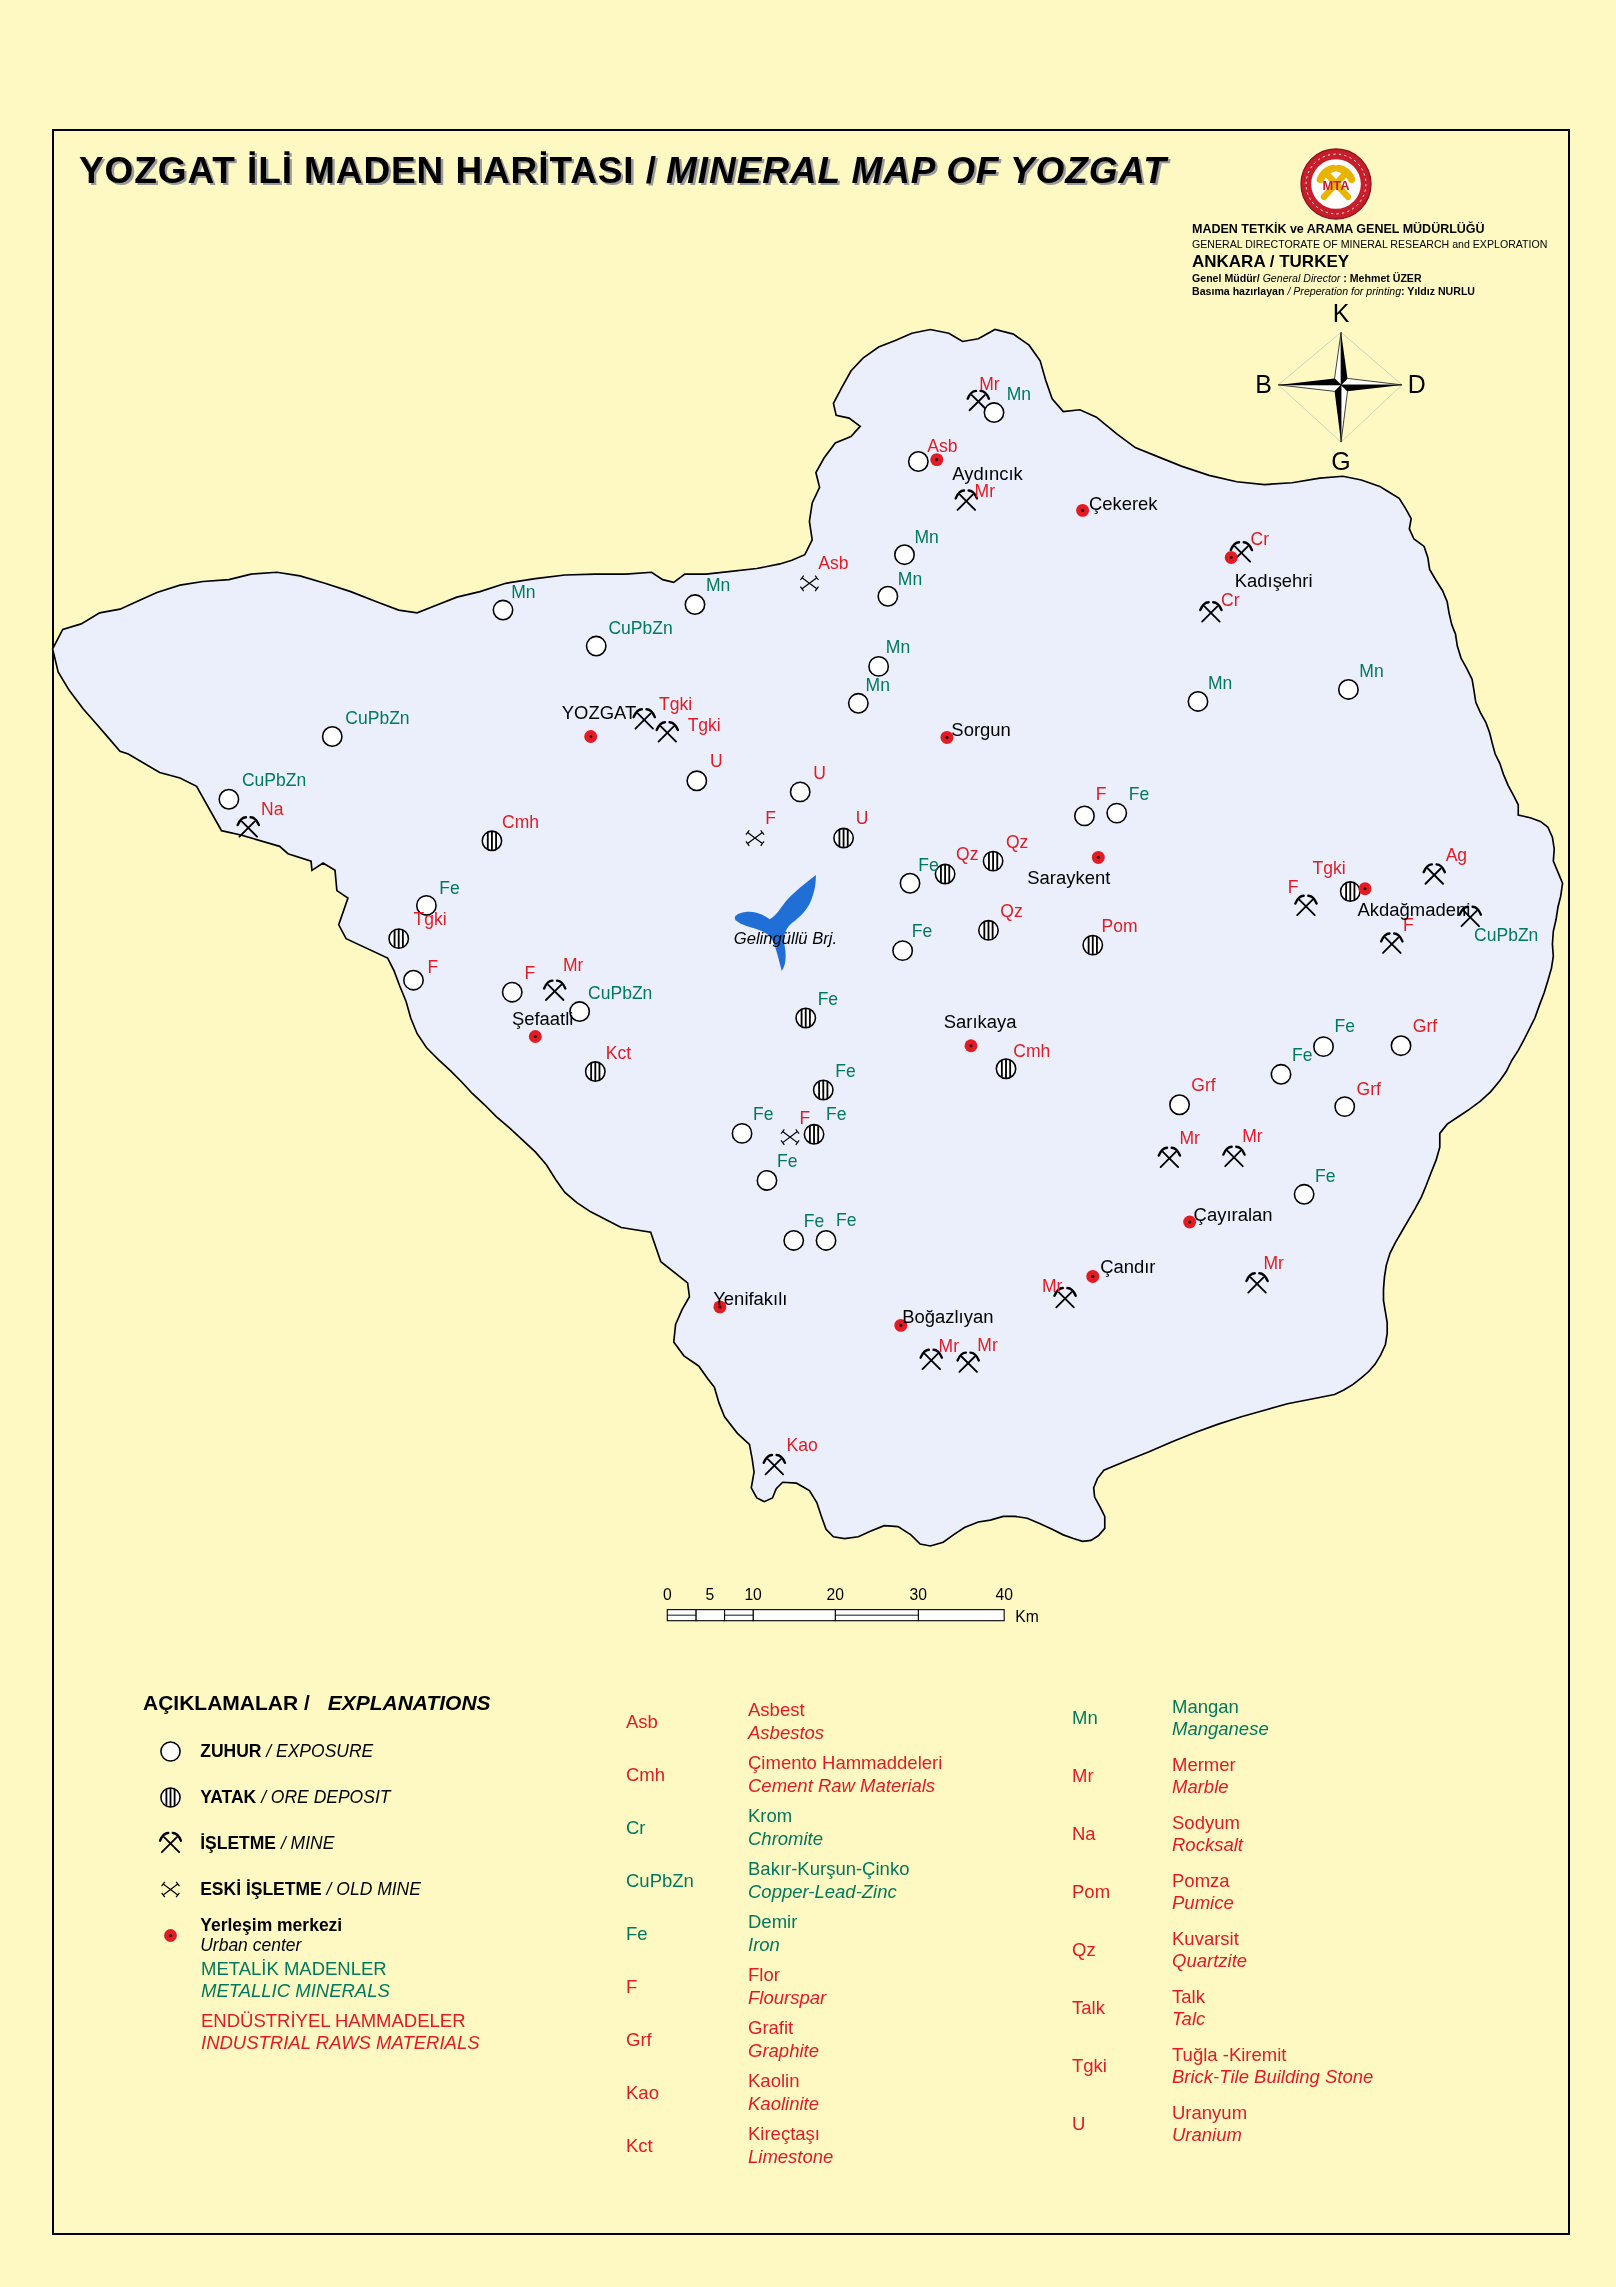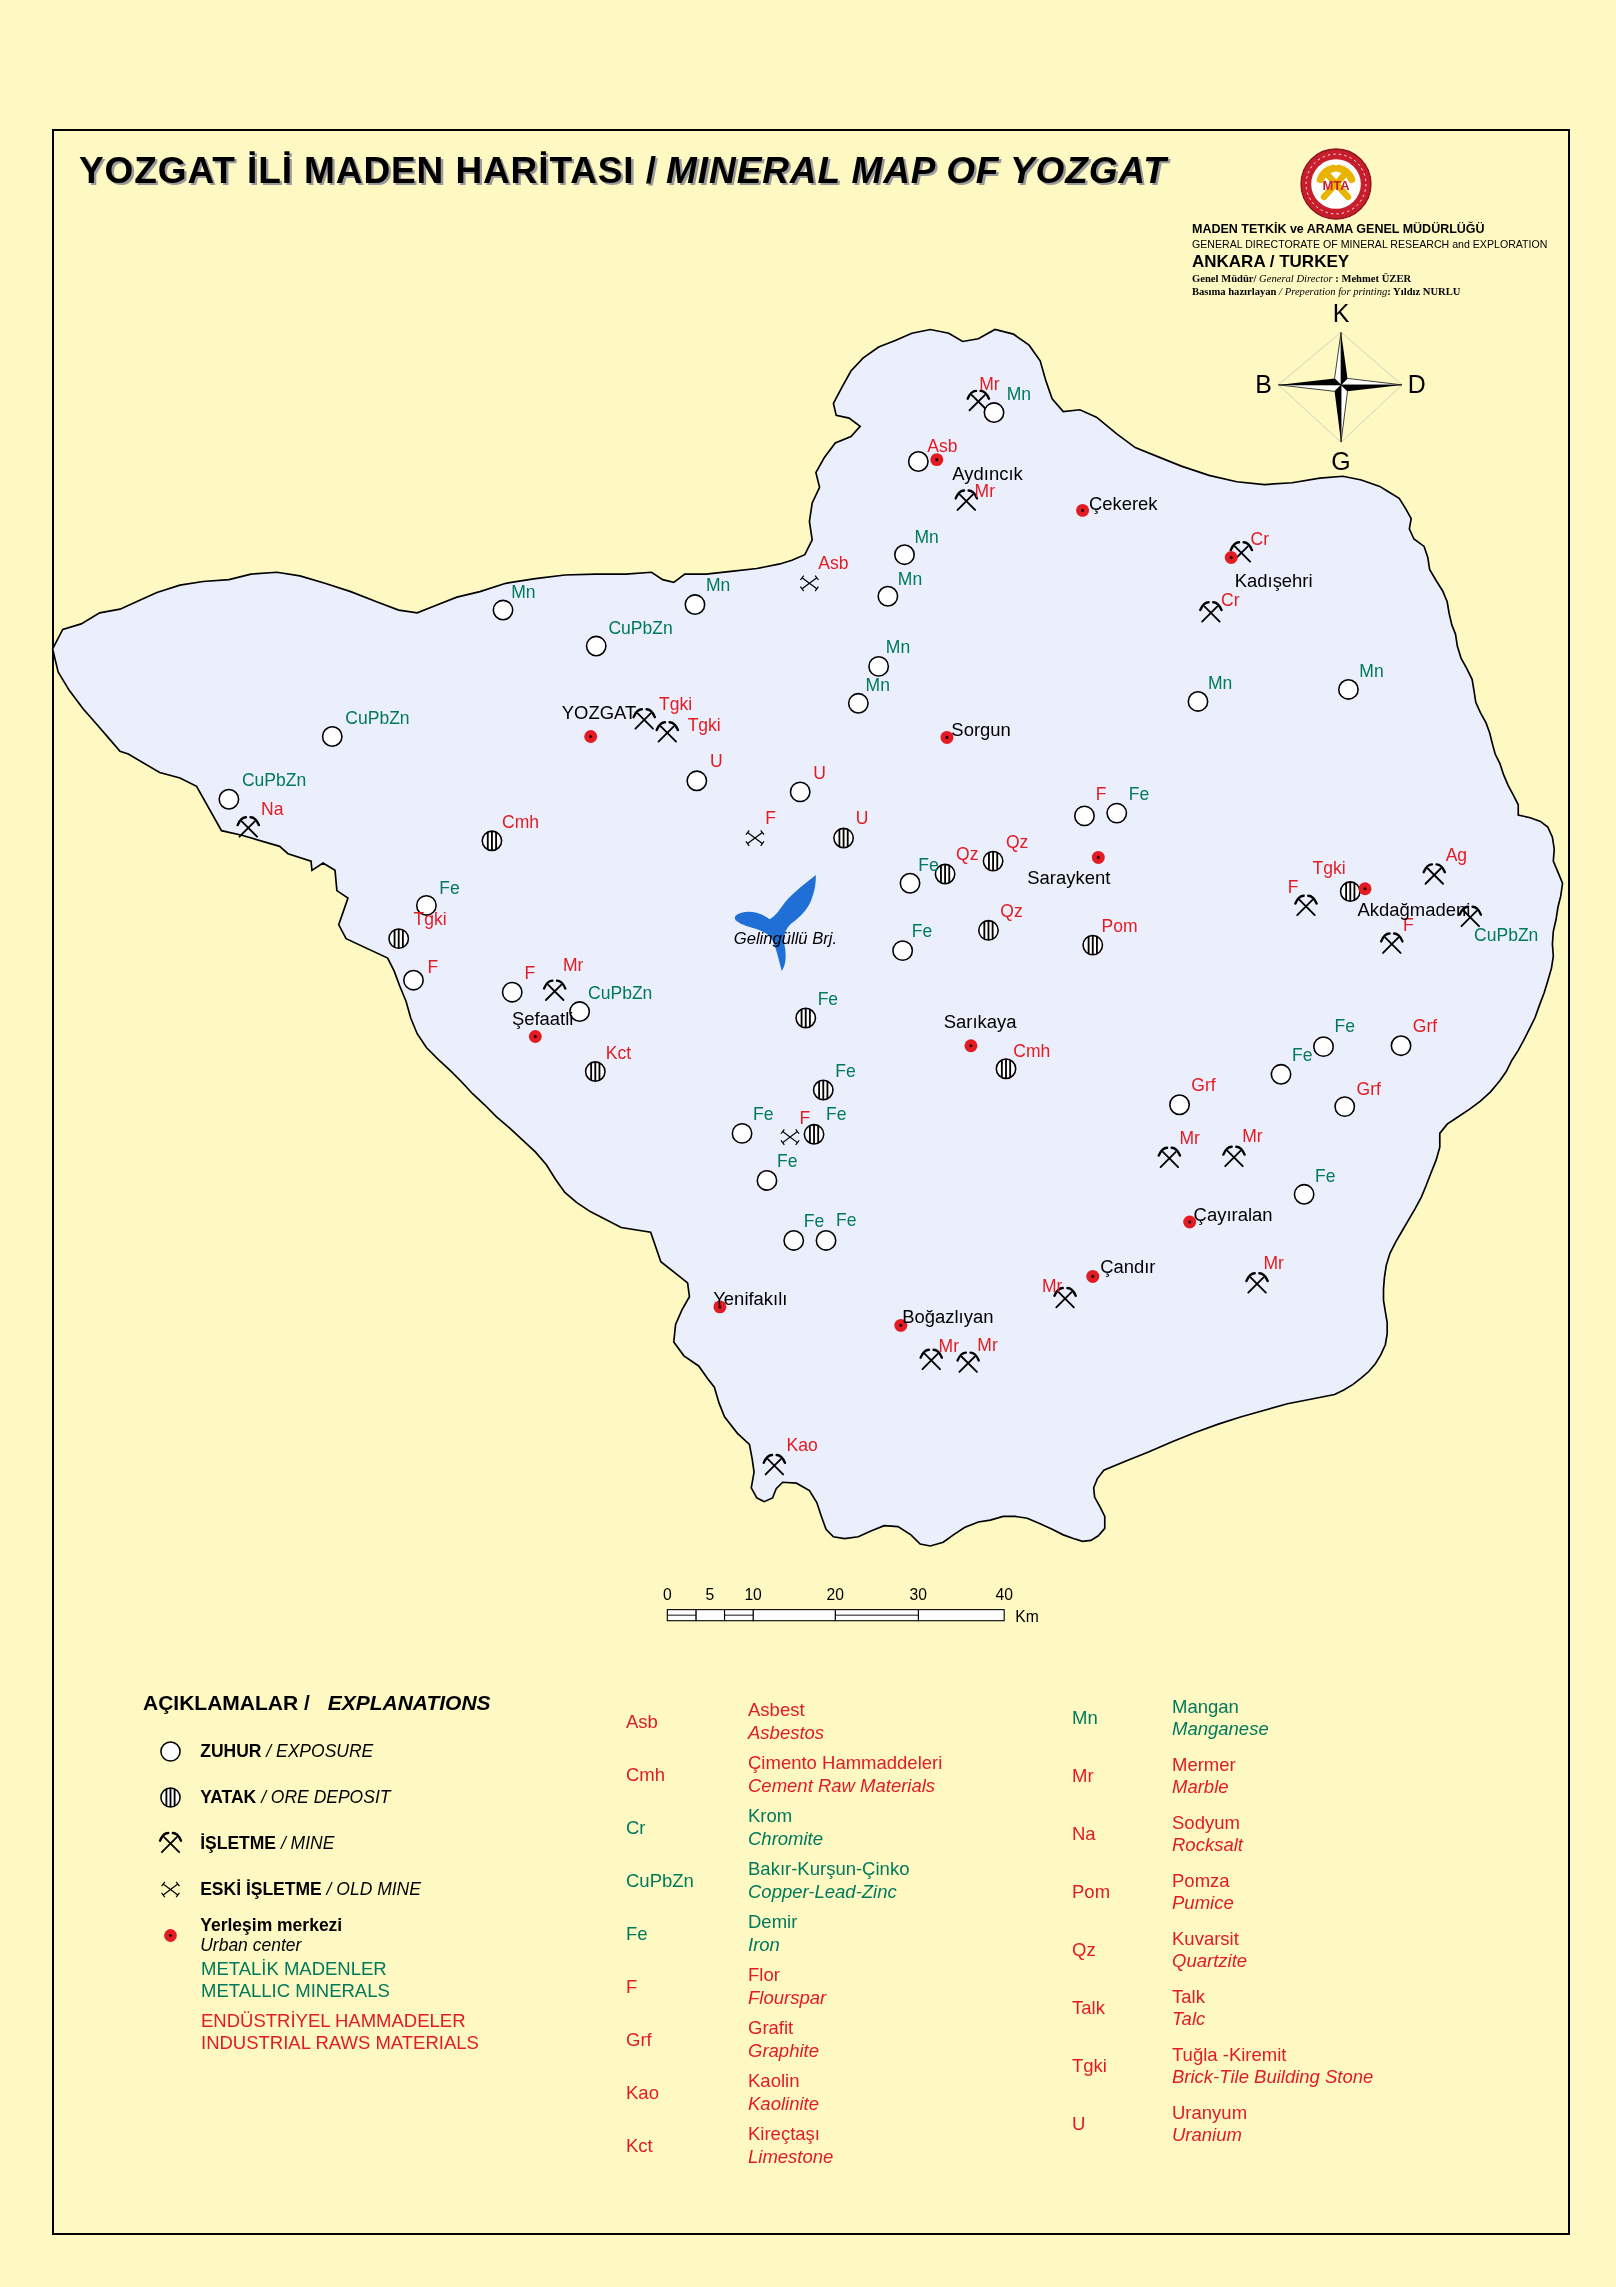--- a/index.html
+++ b/index.html
@@ -15,21 +15,21 @@
          border:2.8px solid #000;}
   
   .title{position:absolute;left:79px;top:150px;font-size:37px;font-weight:bold;
          letter-spacing:0.9px;text-shadow:2.3px 2.3px 0 #9a9a9a;white-space:nowrap;}
   .title .en{font-style:italic;margin-left:9.2px;}
   
   .agency{position:absolute;left:1192px;top:222px;width:425px;text-align:left;line-height:1.25;}
   .agency .a1{font-size:12.5px;font-weight:bold;}
   .agency .a2{font-size:10.6px;}
   .agency .a3{font-size:17px;font-weight:bold;}
-  .agency .a4,.agency .a5{font-size:10.6px;font-family:Liberation Serif, serif;}
+  .agency .a4,.agency .a5{font-size:10.6px;}
   .agency .b{font-weight:bold;}
   .agency .it{font-style:italic;}
   .logo{position:absolute;left:1290px;top:138px;width:92px;height:92px;}
   
   #map-svg{position:absolute;left:0;top:0;}
   .boundary{fill:var(--mapfill);stroke:#000;stroke-width:1.8;}
   .lakep{fill:var(--lake);stroke:none;}
   .lake-lab{font-size:18px;font-style:italic;fill:#000;}
   text.lab{font-size:19px;}
   text.lab-i{fill:var(--red);}
@@ -51,21 +51,21 @@
   .leg-title .it{font-style:italic;font-weight:bold;margin-left:12px;}
   .leg-sym{position:absolute;left:150px;top:1728px;}
   .leg-sym .row{display:flex;align-items:center;height:46px;}
   .leg-sym .ic{width:41px;display:flex;justify-content:center;}
   .leg-sym .tx{font-size:17.5px;margin-left:9.2px;white-space:nowrap;}
   .leg-sym .tx .tr{font-weight:bold;}
   .leg-sym .tx .en{font-style:italic;}
   .leg-sym .two{line-height:1.15;}
   .leg-classes{position:absolute;left:201px;top:1958px;line-height:1.2;}
   .leg-classes .cls{margin-bottom:7.4px;font-size:18.5px;white-space:nowrap;}
-  .leg-classes .l2{}
+  .leg-classes .l2{font-style:italic;}
   .cl-m{color:var(--green);}
   .cl-i{color:var(--red);}
   .mincol{position:absolute;}
   #min-col1{left:626px;top:1695px;}
   #min-col2{left:1072px;top:1689px;}
   .min-row{display:flex;align-items:center;}
   #min-col1 .min-row{height:53px;}
   #min-col2 .min-row{height:58px;}
   .min-row .code{width:122px;font-size:18.5px;white-space:nowrap;}
   #min-col2 .min-row .code{width:100px;}

